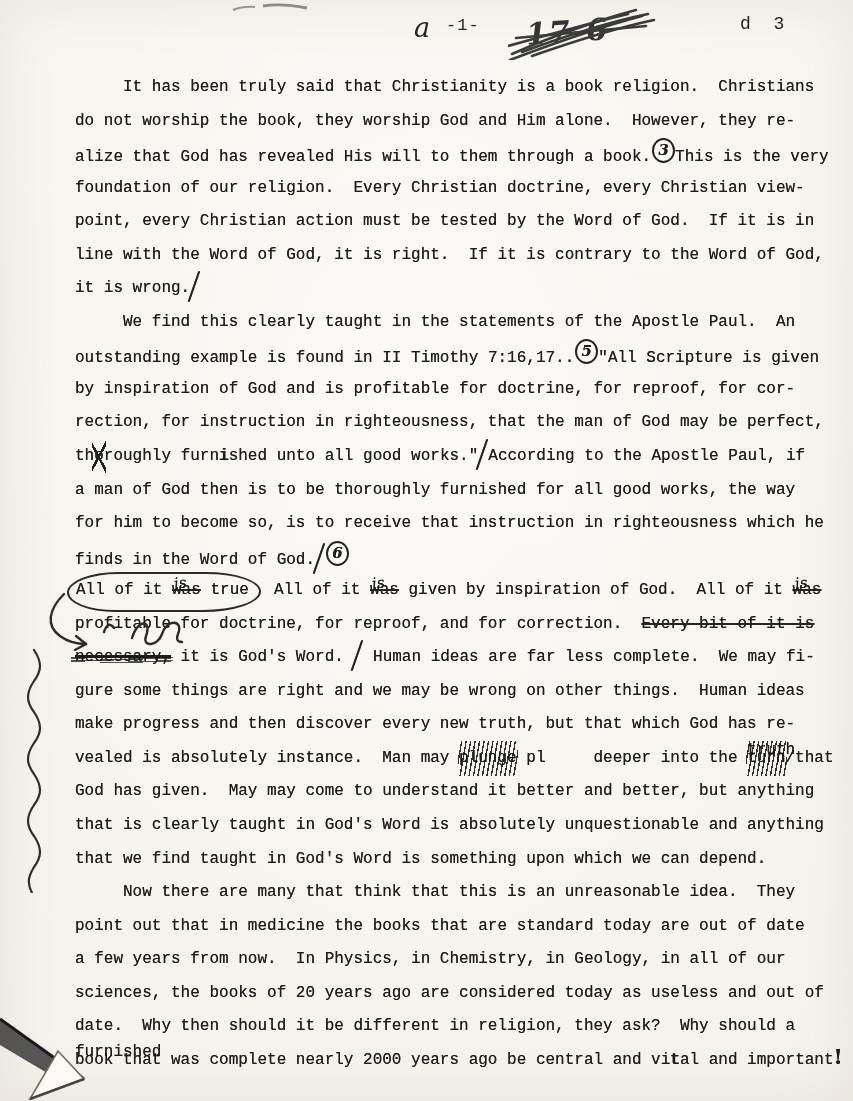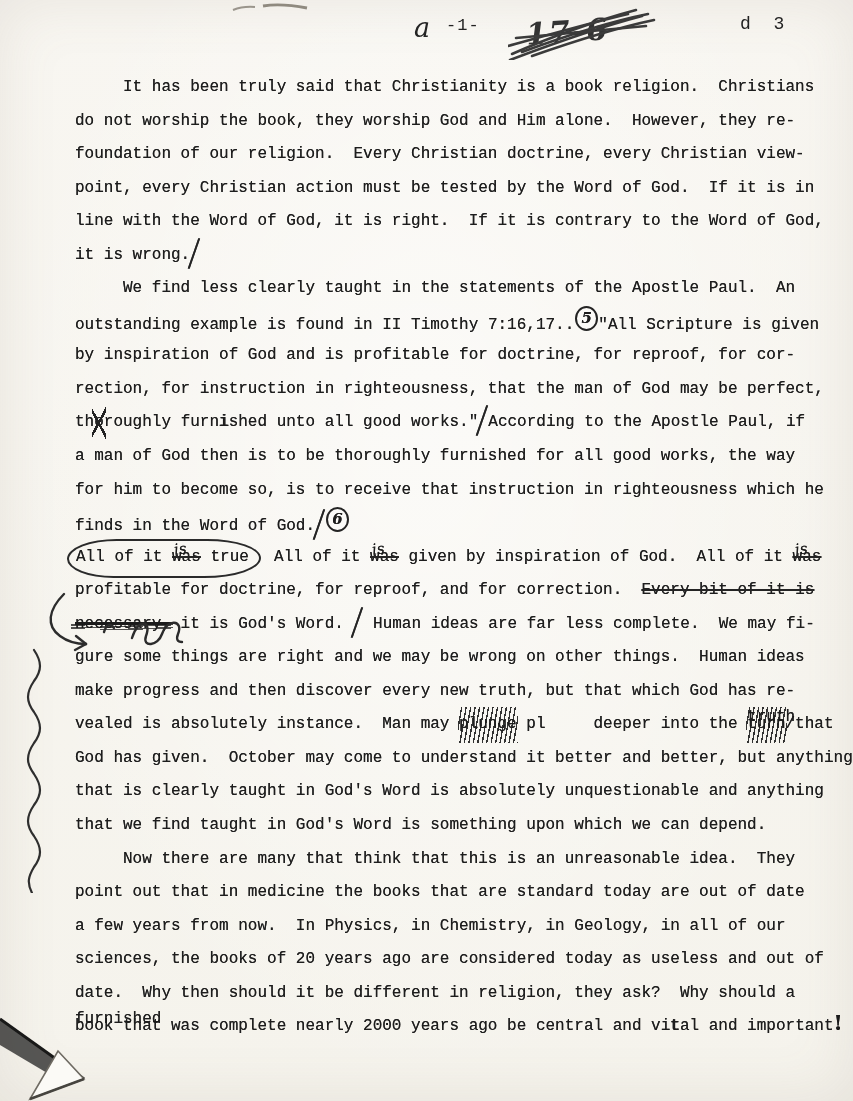--- a/index.html
+++ b/index.html
@@ -123,39 +123,40 @@
       <path d="M0,38 C36,28 86,14 120,6"></path>
       <path d="M8,30 Q70,24 138,18"></path>
     </g>
   </svg>
 </div>
 <div class="hdr-code">d 3</div>
 
 <div id="doc">
     <div class="line"><span class="seg-n">     It has been truly said that Christianity is a book religion.  Christians</span></div>
     <div class="line"><span class="seg-n">do not worship the book, they worship God and Him alone.  However, they re-</span></div>
+    <div class="line"><span class="seg-n">alize that God has revealed His will to them through a book.</span><span class="seg-circle"><span class="segtxt">3</span></span><span class="seg-n">This is the very</span></div>
     <div class="line"><span class="seg-n">foundation of our religion.  Every Christian doctrine, every Christian view-</span></div>
     <div class="line"><span class="seg-n">point, every Christian action must be tested by the Word of God.  If it is in</span></div>
     <div class="line"><span class="seg-n">line with the Word of God, it is right.  If it is contrary to the Word of God,</span></div>
     <div class="line"><span class="seg-n">it is wrong.</span><span class="seg-slash"><span class="segtxt">/</span></span></div>
-    <div class="line"><span class="seg-n">     We find less clearly taught in the statements of the Apostle Paul.  An</span></div>
+    <div class="line"><span class="seg-n">     We find this clearly taught in the statements of the Apostle Paul.  An</span></div>
     <div class="line"><span class="seg-n">outstanding </span><span class="seg-n"><span class="above typed">furnished</span><span class="segtxt">example</span></span><span class="seg-n"> is found in II Timothy 7:16,17..</span><span class="seg-circle"><span class="segtxt">5</span></span><span class="seg-n">"All Scripture is given</span></div>
     <div class="line"><span class="seg-n">by inspiration of God and is profitable for doctrine, for reproof, for cor-</span></div>
     <div class="line"><span class="seg-n">rection, for instruction in righteousness, that the man of God may be perfect,</span></div>
     <div class="line"><span class="seg-n">th</span><span class="seg-handx"><span class="segtxt">o</span></span><span class="seg-n">roughly furn</span><span class="seg-overtype"><span class="segtxt">i</span></span><span class="seg-n">shed unto all good works."</span><span class="seg-slash"><span class="segtxt">/</span></span><span class="seg-n">According to the Apostle Paul, if</span></div>
     <div class="line"><span class="seg-n">a man of God then is to be thoroughly furnished for all good works, the way</span></div>
     <div class="line"><span class="seg-n">for him to become so, is to receive that instruction in righteousness which he</span></div>
     <div class="line"><span class="seg-n">finds in the Word of God.</span><span class="seg-slash"><span class="segtxt">/</span></span><span class="seg-circle"><span class="segtxt">6</span></span></div>
     <div class="line"><span class="seg-oval"><span class="seg-n">All of it </span><span class="seg-strike"><span class="above hand">is</span><span class="segtxt">was</span></span><span class="seg-n"> true</span></span><span class="seg-n">  All of it </span><span class="seg-strike"><span class="above hand">is</span><span class="segtxt">was</span></span><span class="seg-n"> given by inspiration of God.  All of it </span><span class="seg-strike"><span class="above hand">is</span><span class="segtxt">was</span></span></div>
     <div class="line"><span class="seg-n">profitable for doctrine, for reproof, and for correction.  </span><span class="seg-strike"><span class="segtxt">Every bit of it is</span></span></div>
     <div class="line"><span class="seg-strike2"><span class="segtxt">necessary,</span></span><span class="seg-n"> it is God's Word. </span><span class="seg-slash"><span class="segtxt">/</span></span><span class="seg-n"> Human ideas are far less complete.  We may fi-</span></div>
     <div class="line"><span class="seg-n">gure some things are right and we may be wrong on other things.  Human ideas</span></div>
     <div class="line"><span class="seg-n">make progress and then discover every new truth, but that which God has re-</span></div>
     <div class="line"><span class="seg-n">vealed is absolutely instance.  Man may </span><span class="seg-x"><span class="segtxt">plunge</span></span><span class="seg-n"> pl     deeper into the </span><span class="seg-x"><span class="above typed">truth</span><span class="segtxt">turn</span></span><span class="seg-n">/that</span></div>
-    <div class="line"><span class="seg-n">God has given.  October may come to understand it better and better, but anything</span></div>
+    <div class="line"><span class="seg-n">God has given.  May may come to understand it better and better, but anything</span></div>
     <div class="line"><span class="seg-n">that is clearly taught in God's Word is absolutely unquestionable and anything</span></div>
     <div class="line"><span class="seg-n">that we find taught in God's Word is something upon which we can depend.</span></div>
     <div class="line"><span class="seg-n">     Now there are many that think that this is an unreasonable idea.  They</span></div>
     <div class="line"><span class="seg-n">point out that in medicine the books that are standard today are out of date</span></div>
     <div class="line"><span class="seg-n">a few years from now.  In Physics, in Chemistry, in Geology, in all of our</span></div>
     <div class="line"><span class="seg-n">sciences, the books of 20 years ago are considered today as useless and out of</span></div>
     <div class="line"><span class="seg-n">date.  Why then should it be different in religion, they ask?  Why should a</span></div>
     <div class="line"><span class="seg-n">book that was complete nearly 2000 years ago be central and vi</span><span class="seg-overtype"><span class="segtxt">t</span></span><span class="seg-n">al and important</span><span class="seg-handmark"><span class="segtxt">!</span></span></div>
   </div>
 

